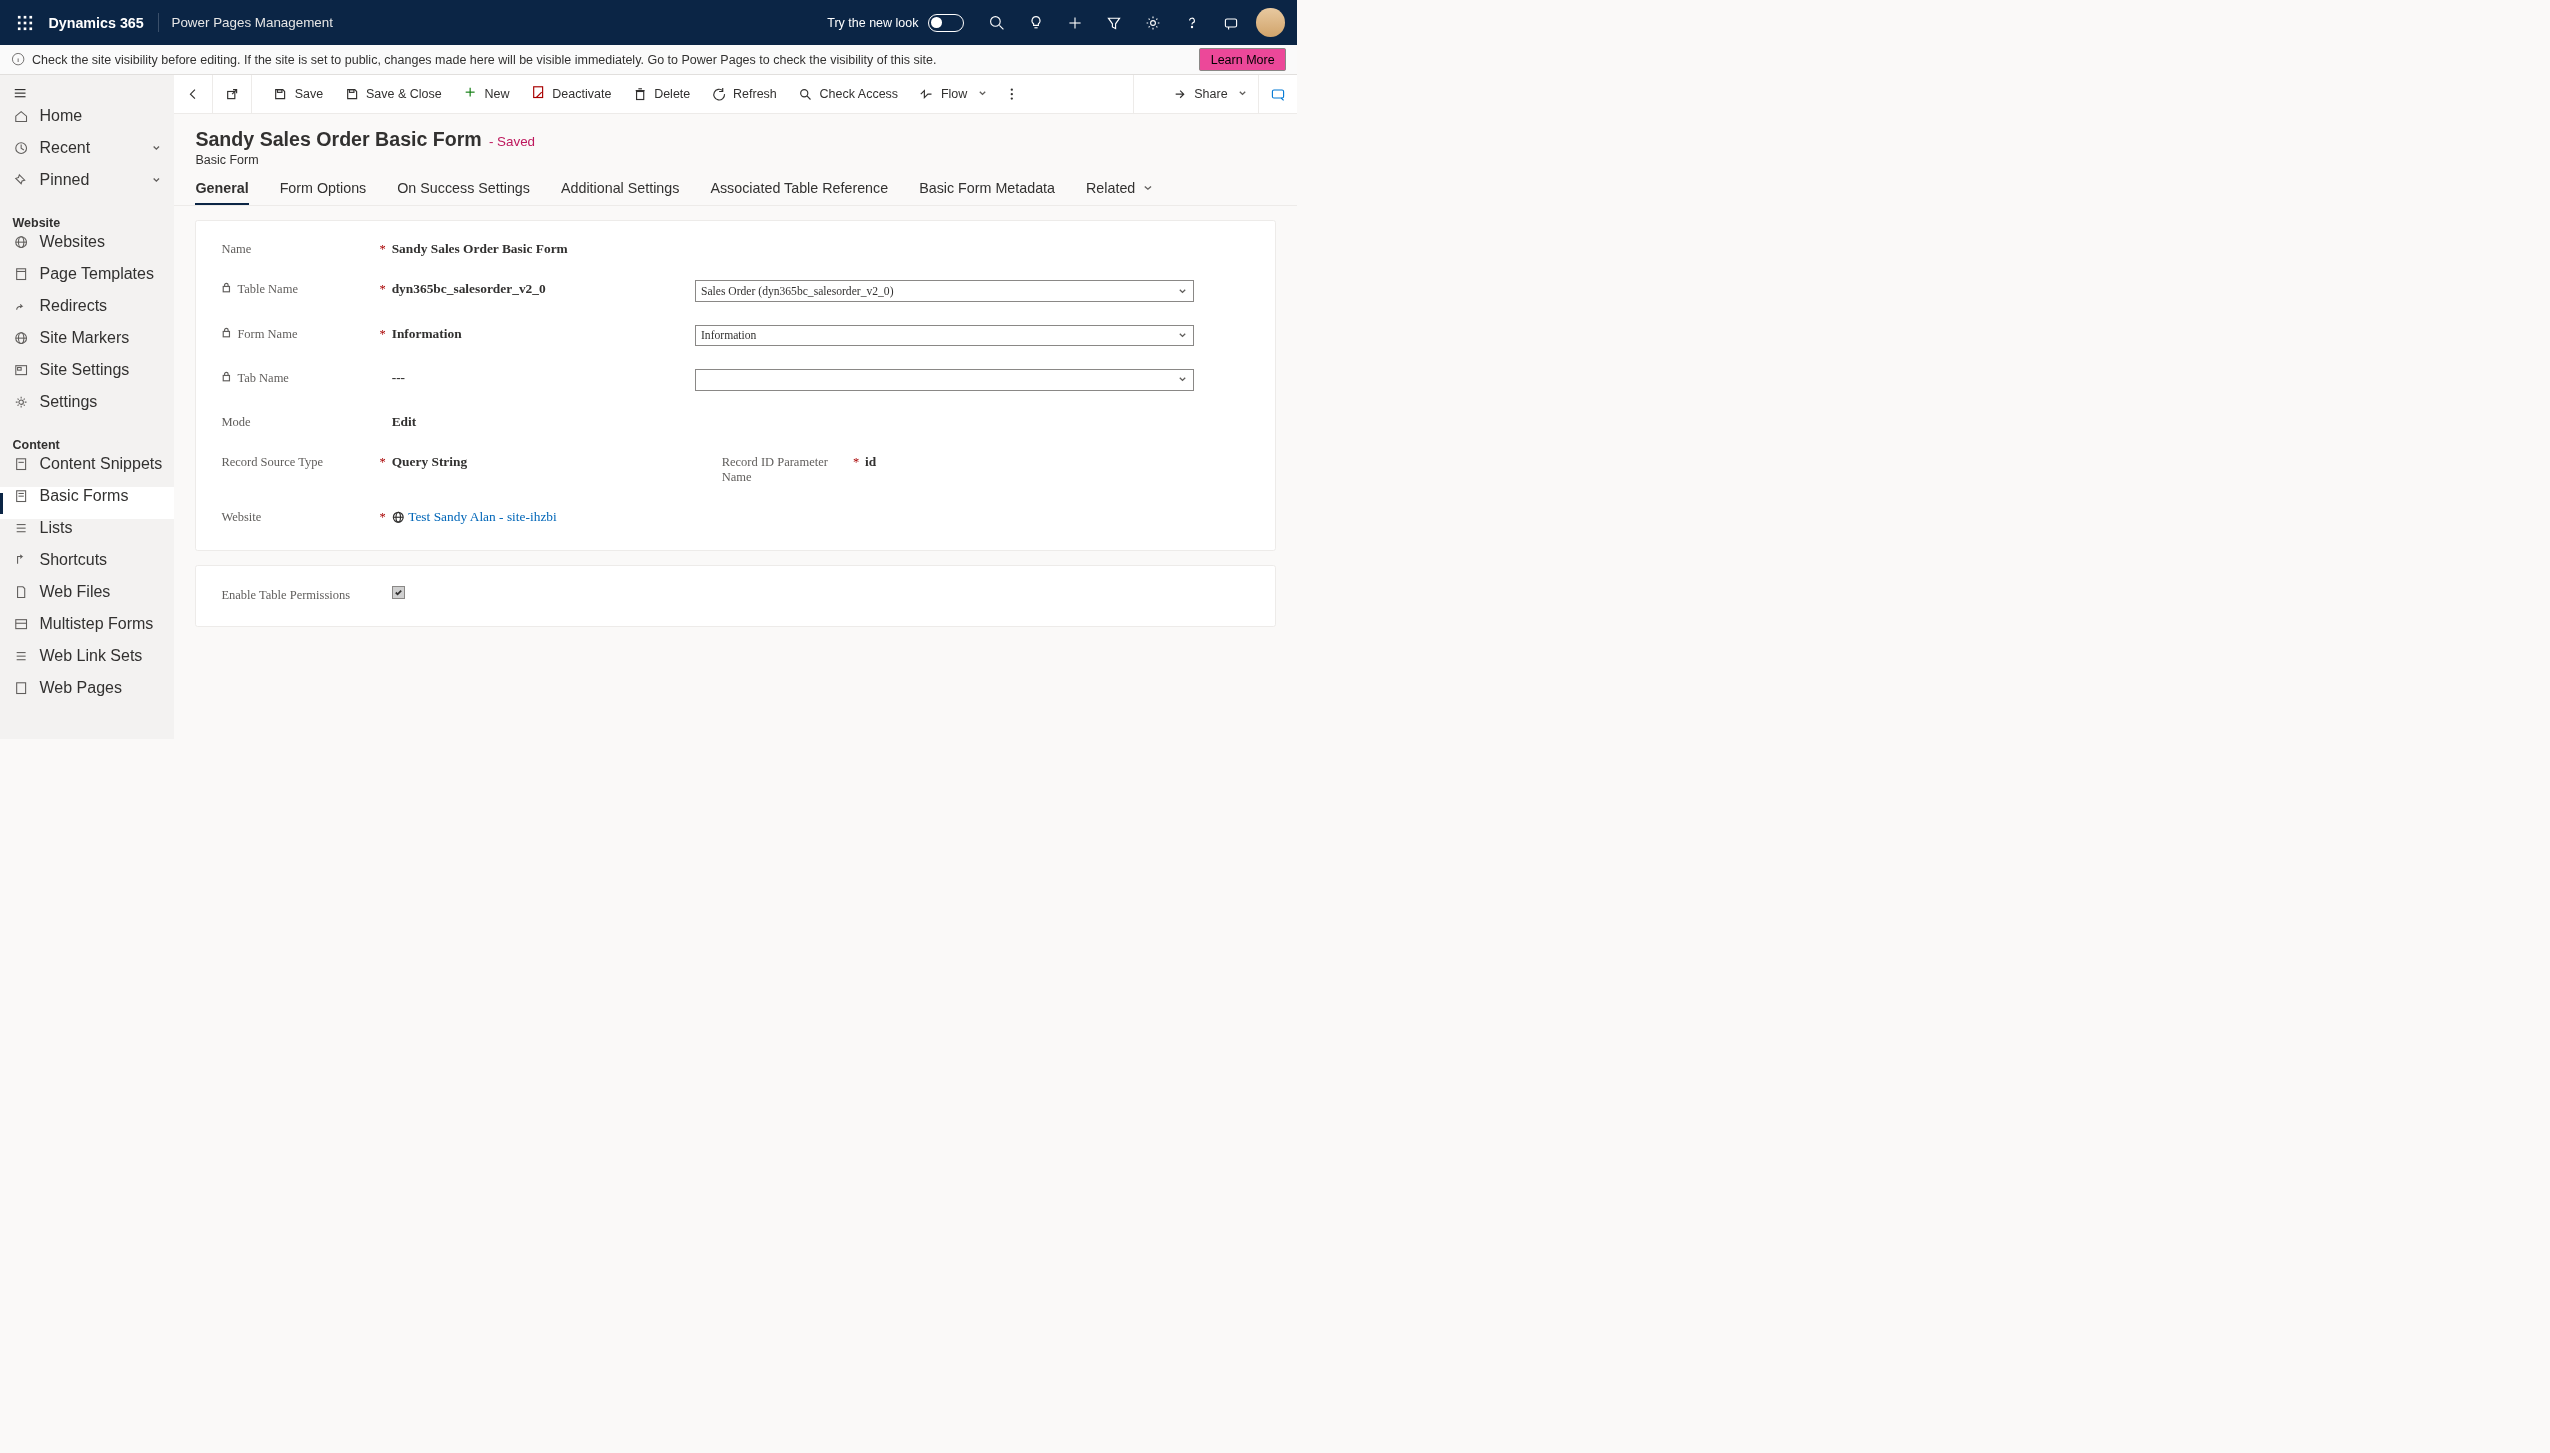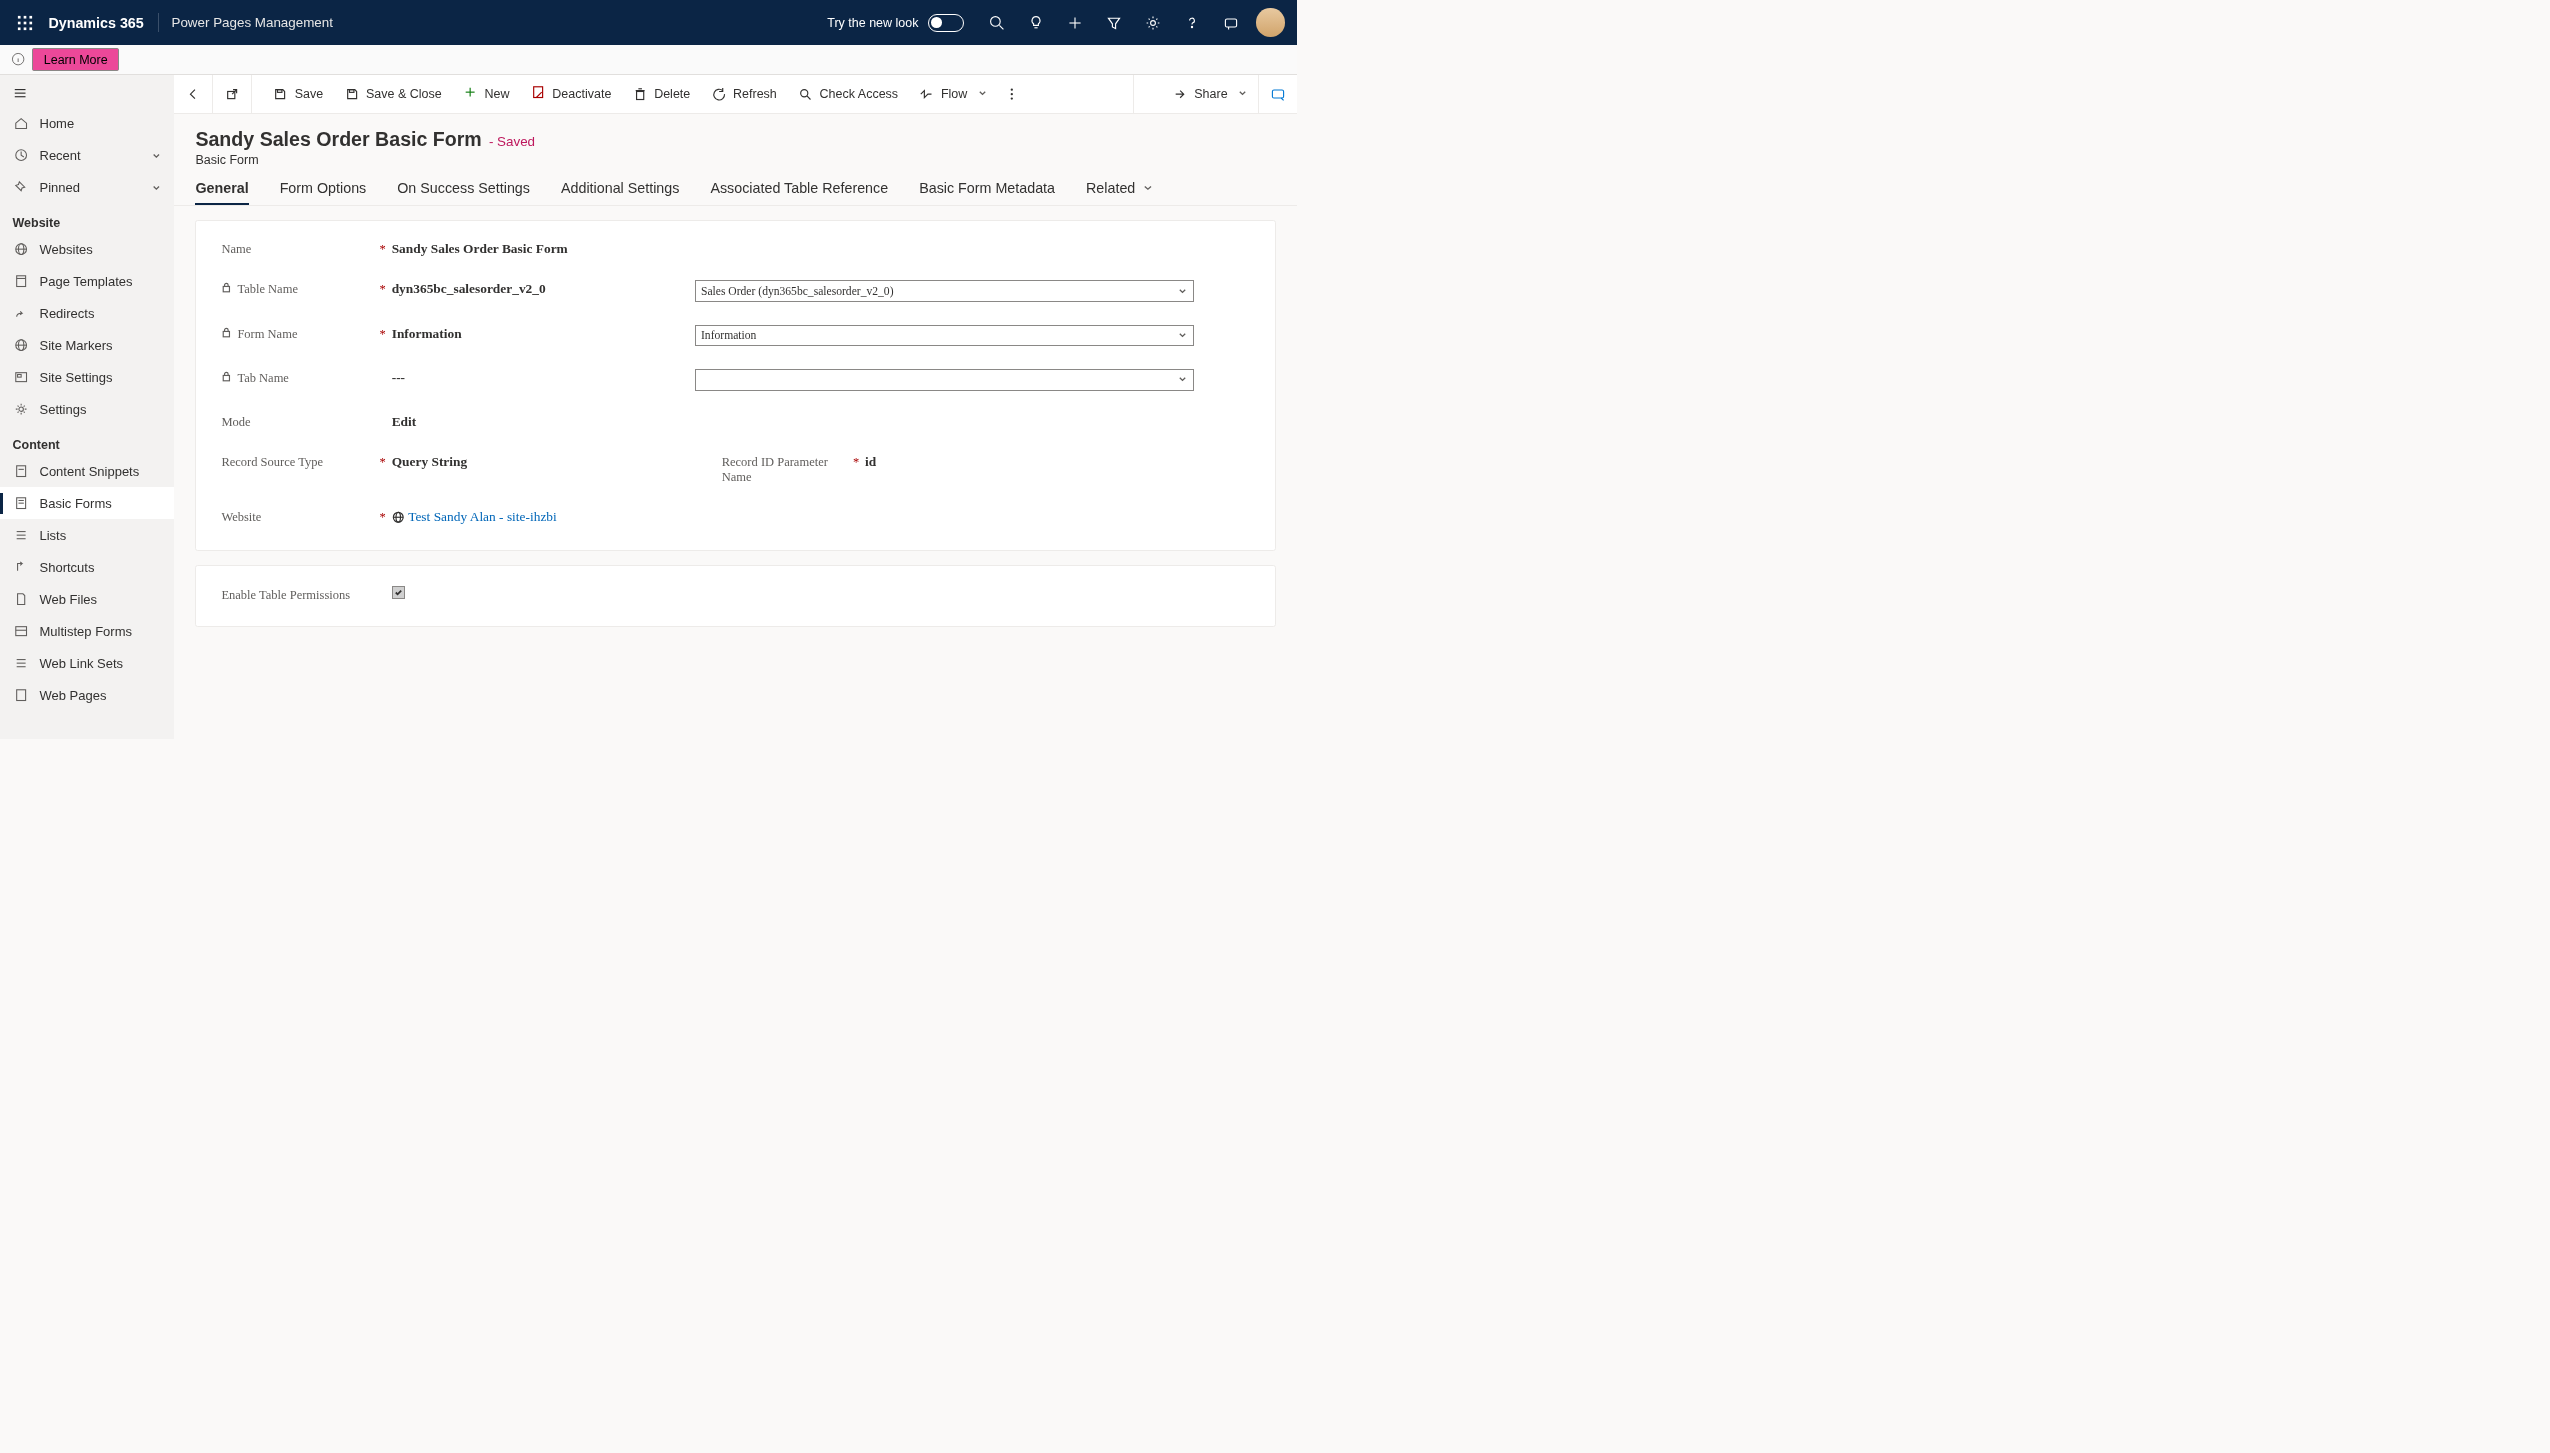--- a/index.html
+++ b/index.html
@@ -86,23 +86,23 @@
     display:flex; flex-direction:column;
     overflow-y:auto;
     padding-bottom:18px;
   }
   .hamburger {
     height:28.5px; display:flex; align-items:center;
     padding-left:12.5px; cursor:pointer; margin-top:3.6px;
   }
   .hamburger svg{width:14.3px;height:14.3px;stroke:#323130;fill:none;stroke-width:1.3;}
   .nav-item {
-    height:32px; display:flex; align-items:center;
+    height:32px; display:flex; 
     padding-left:12.5px; cursor:pointer;
-    font-size:13px; color:#323130; position:relative;
+    font-size:16px; color:#323130; position:relative;
   }
   .nav-item.active {
     background:#fff;
   }
   .nav-item.active::before {
     content:""; position:absolute; left:0; top:5.3px; bottom:5.3px;
     width:2.7px; background:#0b2545;
   }
   .nav-item .nicon {
     width:18px; height:18px; margin-right:9px;
@@ -299,20 +299,21 @@
   </div>
   <div class="avatar"></div>
 </div>
 
 <div class="notice">
   <svg viewBox="0 0 20 20">
       <circle cx="10" cy="10" r="8"></circle>
       <line x1="10" y1="6" x2="10" y2="6"></line>
       <line x1="10" y1="9" x2="10" y2="14"></line>
     </svg>
+  <div class="msg">Check the site visibility before editing. If the site is set to public, changes made here will be visible immediately. Go to Power Pages to check the visibility of this site.</div>
   <button class="learn-more">Learn More</button>
 </div>
 
 <div class="body">
 
   <div class="leftnav">
     <div class="hamburger">
       <svg viewBox="0 0 16 16">
           <line x1="2" y1="4" x2="14" y2="4"></line>
           <line x1="2" y1="8" x2="14" y2="8"></line>

